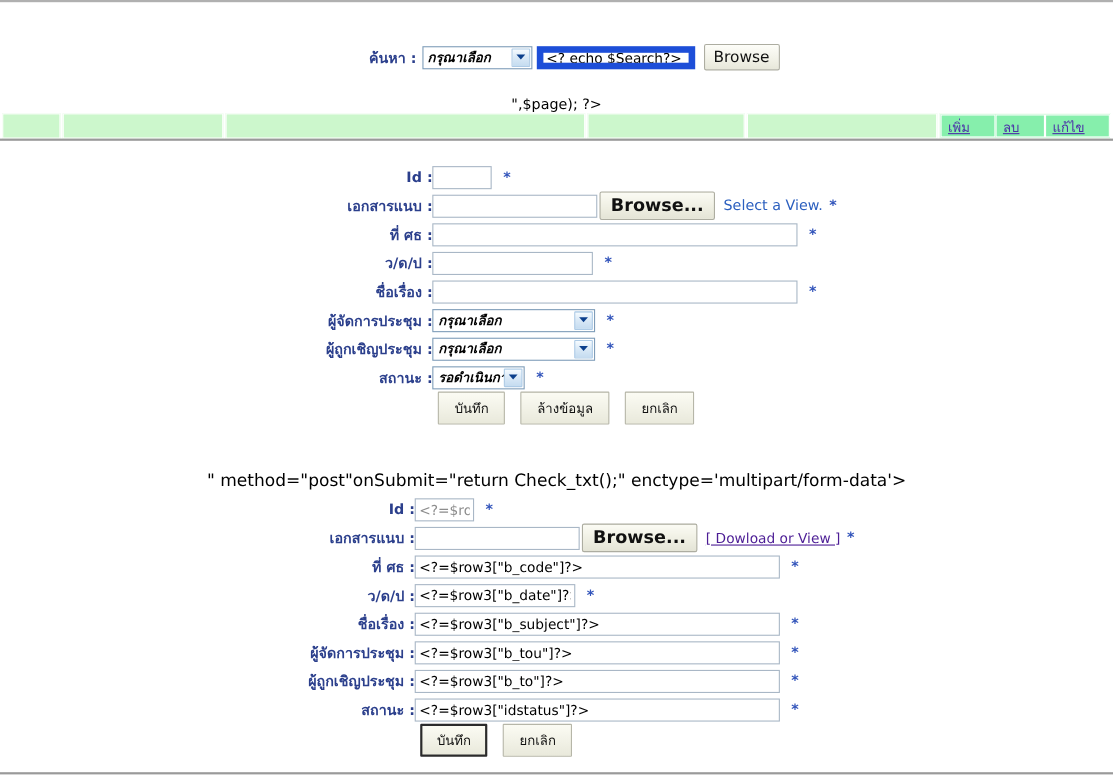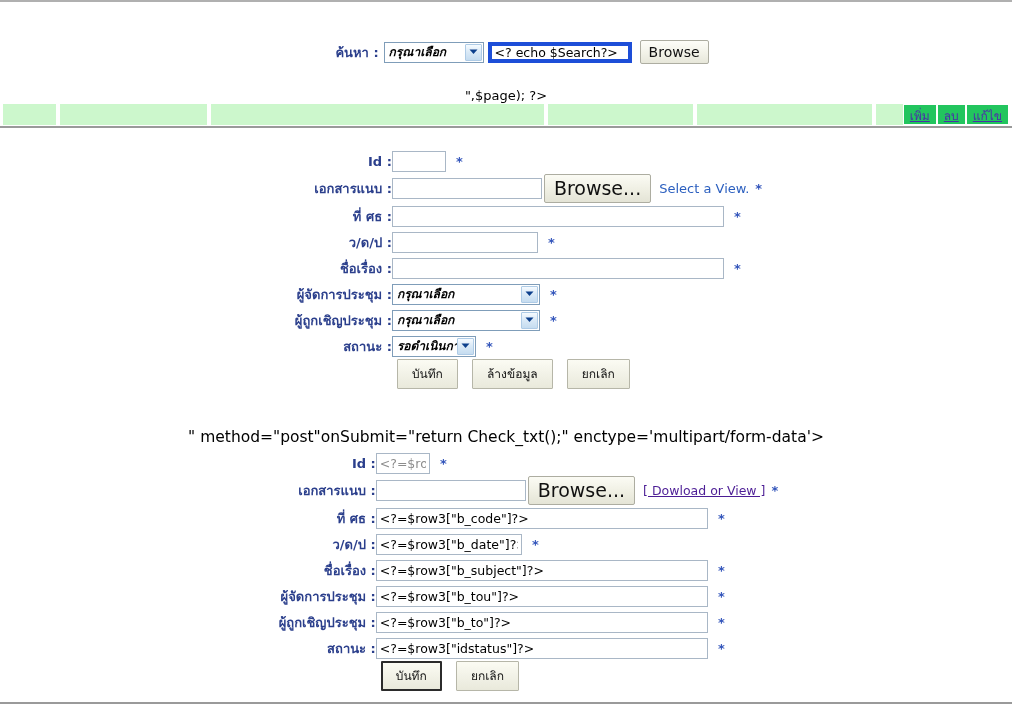--- a/index.html
+++ b/index.html
@@ -41,21 +41,21 @@
   }
   .xp-select .arrowbox {
     position:absolute; right:1px; top:1px; width:17px; height:17px;
     background:linear-gradient(to bottom,#f6fbff 0%,#dbeaf7 45%,#c5dcf0 100%);
     border:1px solid #aecbe6; border-radius:1px;
     display:flex; align-items:center; justify-content:center;
   }
   .xp-select .arrowbox svg { display:block; }
 
   .search-input {
-    border:4px solid #1d4ed8; background:#fff;
+    border:6px solid #1d4ed8; background:#fff;
     height:21px; width:144px; margin-left:4px;
     font-family:"DejaVu Sans","Liberation Sans",sans-serif;
     font-size:12.5px; padding:0 3px; color:#000;
     vertical-align:middle; outline:none;
   }
   .search-btn {
     margin-left:8px; height:24px; min-width:66px;
     border:1px solid #adada1; border-radius:2px;
     background:linear-gradient(to bottom,#fdfdf8 0%,#f2f2e8 55%,#e7e7da 100%);
     font-family:"DejaVu Sans","Liberation Sans",sans-serif;
@@ -77,21 +77,21 @@
   .green-table td {
     background:#ccf7cc; height:23px; padding:0;
     border:1px solid #ffffff;
   }
   .green-table td.actions {
     background:#ccf7cc; text-align:right; padding:0;
     white-space:nowrap;
   }
   .act-cell {
     display:inline-block; border:1px solid #ffffff;
-    background:#22c55e; padding:1px 6px 2px 6px; height:21px;
+    background:#86efac; padding:1px 22px 2px 6px; height:21px;
     vertical-align:top;
   }
   .act-cell a {
     color:#4b2fa8; text-decoration:underline; font-size:12px;
     font-weight:normal;
   }
   .green-under { position:absolute; left:0; top:126px; width:1012px; height:2px;
                  background:#9a9a9a; }
 
   
@@ -114,21 +114,21 @@
   .txt.ro { color:#8d8d8d; }
   .file-fake {
     display:inline-block; vertical-align:middle;
     border:1px solid #a9b7c6; background:#fff;
     height:21px; width:150px;
   }
   .browse-btn {
     display:inline-block; vertical-align:middle; margin-left:2px;
     border:1px solid #adada1; border-radius:2px;
     background:linear-gradient(to bottom,#fbfbf4 0%,#efefe3 55%,#e4e4d6 100%);
-    font-size:19px; color:#111; padding:2px 9px 3px 9px; cursor:pointer;
+    font-size:16px; color:#111; padding:2px 9px 3px 9px; cursor:pointer;font-weight:bold;
   }
   .bluetext { color:#2b5fbf; font-size:13px; margin-left:8px;
               vertical-align:middle; }
   .dl-link { color:#4c1d95; text-decoration:underline; font-size:12.5px;
              margin-left:8px; vertical-align:middle; }
 
   .btn-row { text-align:center; padding-top:14px; }
   .tbtn {
     border:1px solid #b6b6a8; border-radius:1px;
     background:linear-gradient(to bottom,#fbfbf3 0%,#f1f1e6 55%,#e9e9db 100%);

